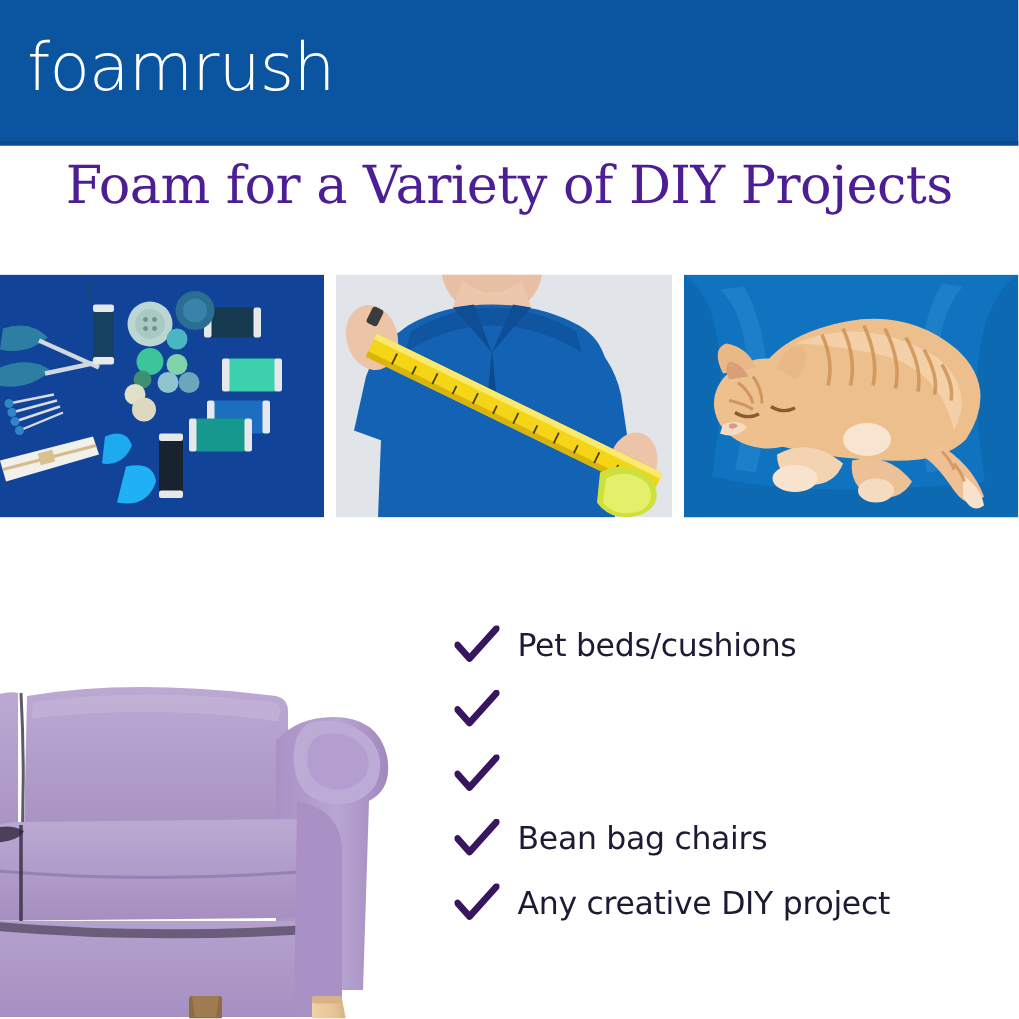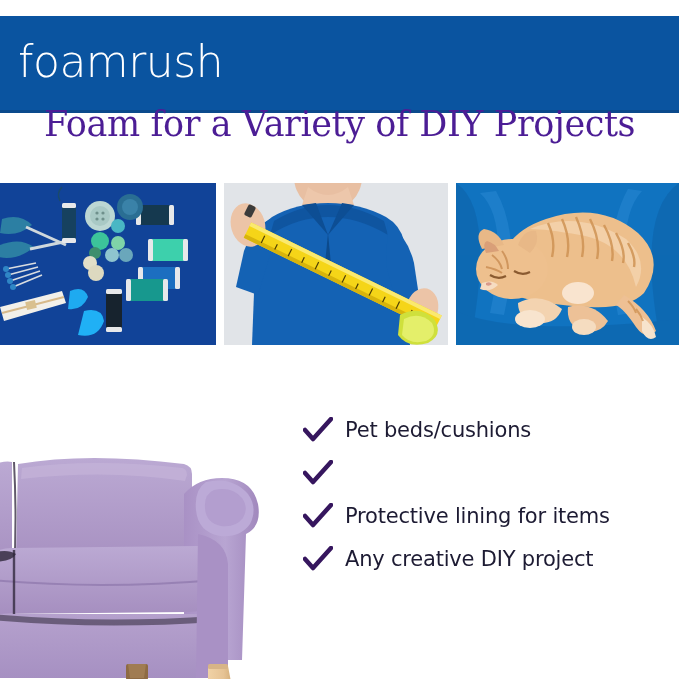--- a/index.html
+++ b/index.html
@@ -17,21 +17,20 @@
 
   
   .banner {
     position: absolute;
     left: 0; top: 0;
     width: 679px;
     height: 97px;
     background: #0a54a0;
     border-bottom: 3px solid #0b4a8c;
     box-sizing: border-box;
-    margin-top: 16px;
   }
   .brand-logo {
     position: absolute;
     left: 18px;
     top: 24px;
     color: #ffffff;
     font-family: "DejaVu Sans", sans-serif;
     font-size: 44px;
     font-weight: 300;
     letter-spacing: -0.5px;
@@ -399,23 +398,30 @@
       </svg>
     </span>
   </div>
 
   <div class="benefit-row">
     <span class="check-icon">
       <svg width="30" height="26" viewBox="0 0 30 26">
         <path d="M2 13 L10 22 L28 2" stroke="#36165e" stroke-width="4.5" fill="none" stroke-linecap="round" stroke-linejoin="round"></path>
       </svg>
     </span>
-    <span class="benefit-label">Protective lining for items</span>
-  </div>
-
+  </div>
+
+  <div class="benefit-row">
+    <span class="check-icon">
+      <svg width="30" height="26" viewBox="0 0 30 26">
+        <path d="M2 13 L10 22 L28 2" stroke="#36165e" stroke-width="4.5" fill="none" stroke-linecap="round" stroke-linejoin="round"></path>
+      </svg>
+    </span>
+    <span class="benefit-label">Bean bag chairs</span>
+  </div>
 
   <div class="benefit-row">
     <span class="check-icon">
       <svg width="30" height="26" viewBox="0 0 30 26">
         <path d="M2 13 L10 22 L28 2" stroke="#36165e" stroke-width="4.5" fill="none" stroke-linecap="round" stroke-linejoin="round"></path>
       </svg>
     </span>
     <span class="benefit-label">Any creative DIY project</span>
   </div>
 

